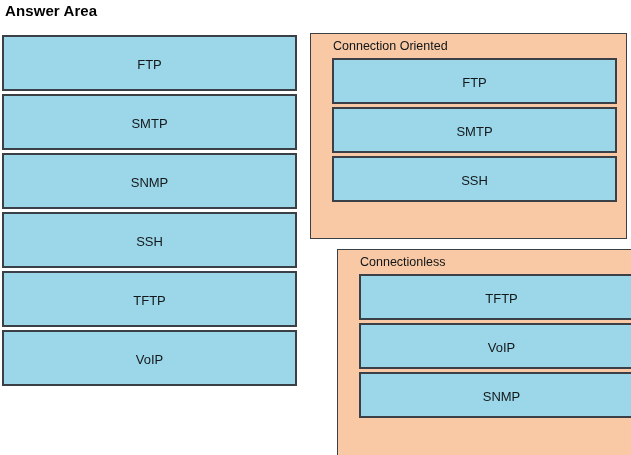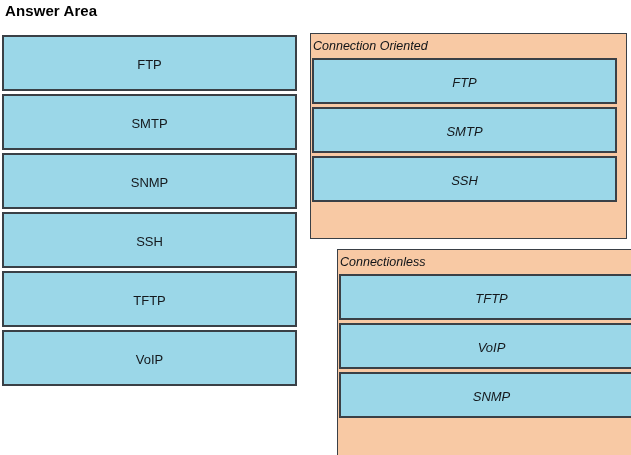--- a/index.html
+++ b/index.html
@@ -57,22 +57,21 @@
   }
 
   
   .panel {
     position: absolute;
     left: 310px;
     width: 317px;
     box-sizing: border-box;
     background: #F8C9A4;
     border: 1.5px solid #3A4046;
-    padding: 4px 9px 7px 1px;
-    font-style: italic;
+    padding: 4px 9px 7px 21px;
   }
   .panel-connection-oriented {
     top: 33px;
     height: 206px;
   }
   .panel-connectionless {
     top: 249px;
     height: 206px;
     border-bottom: none;
     margin-left: 27px;

